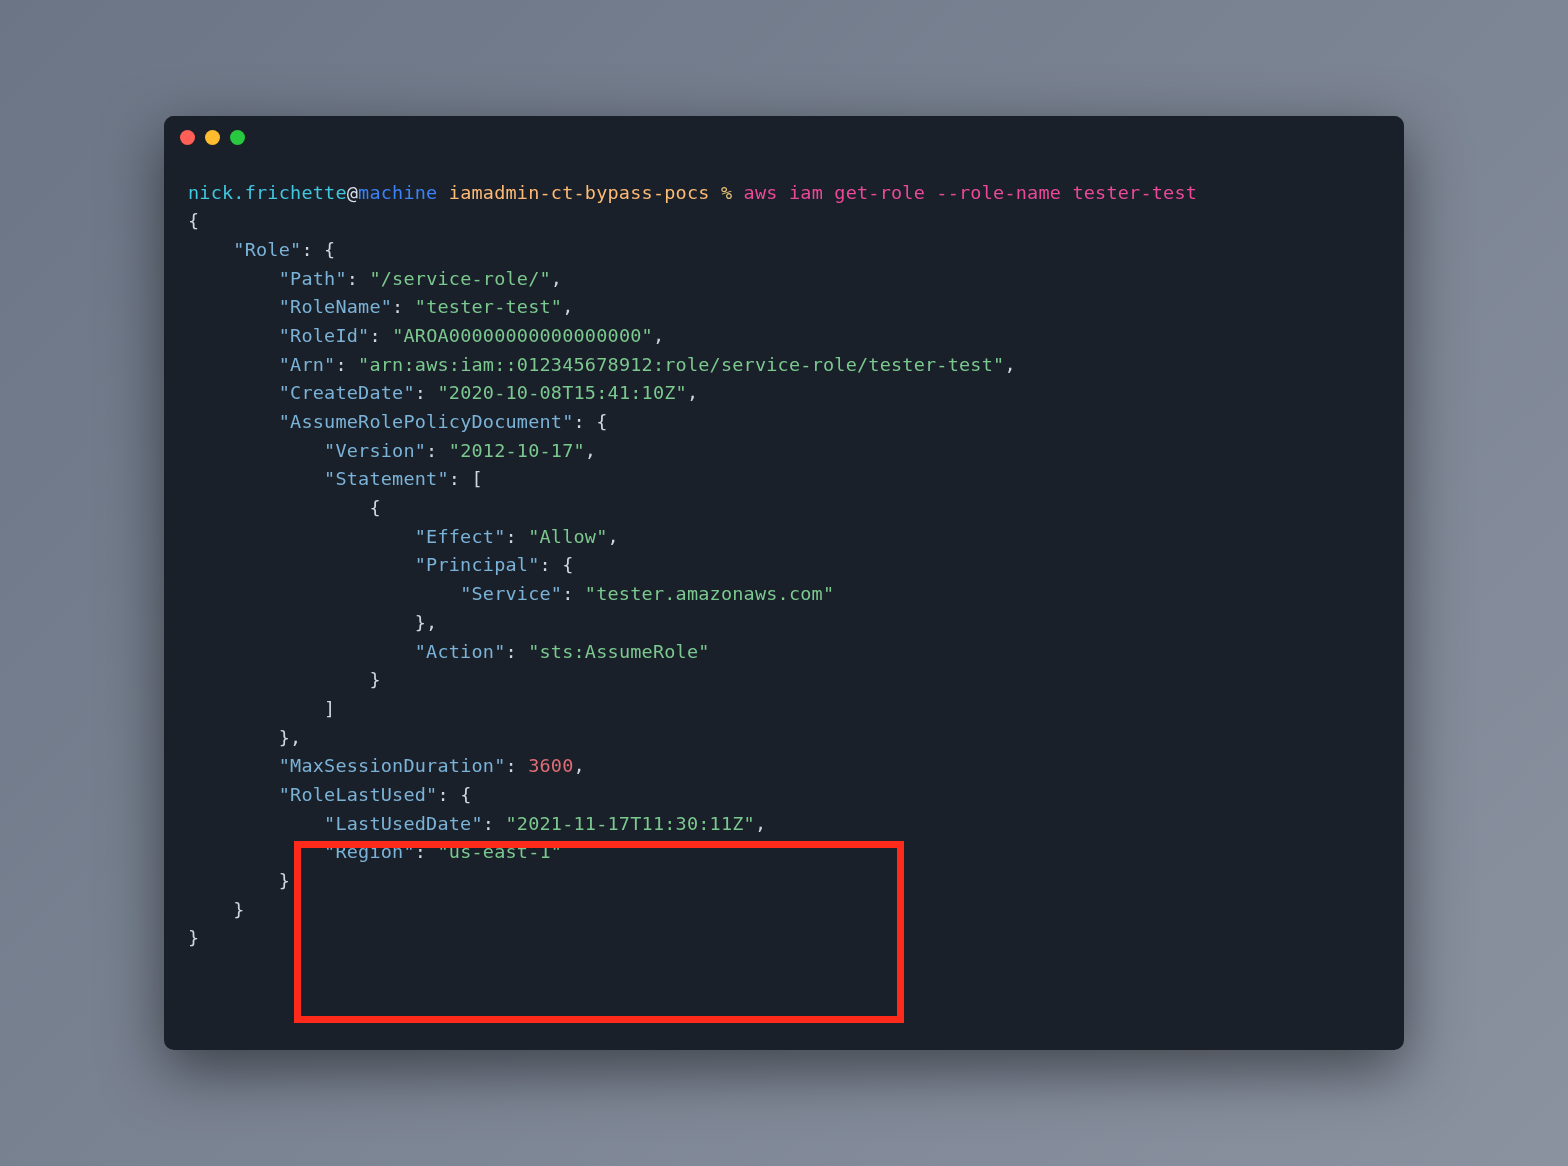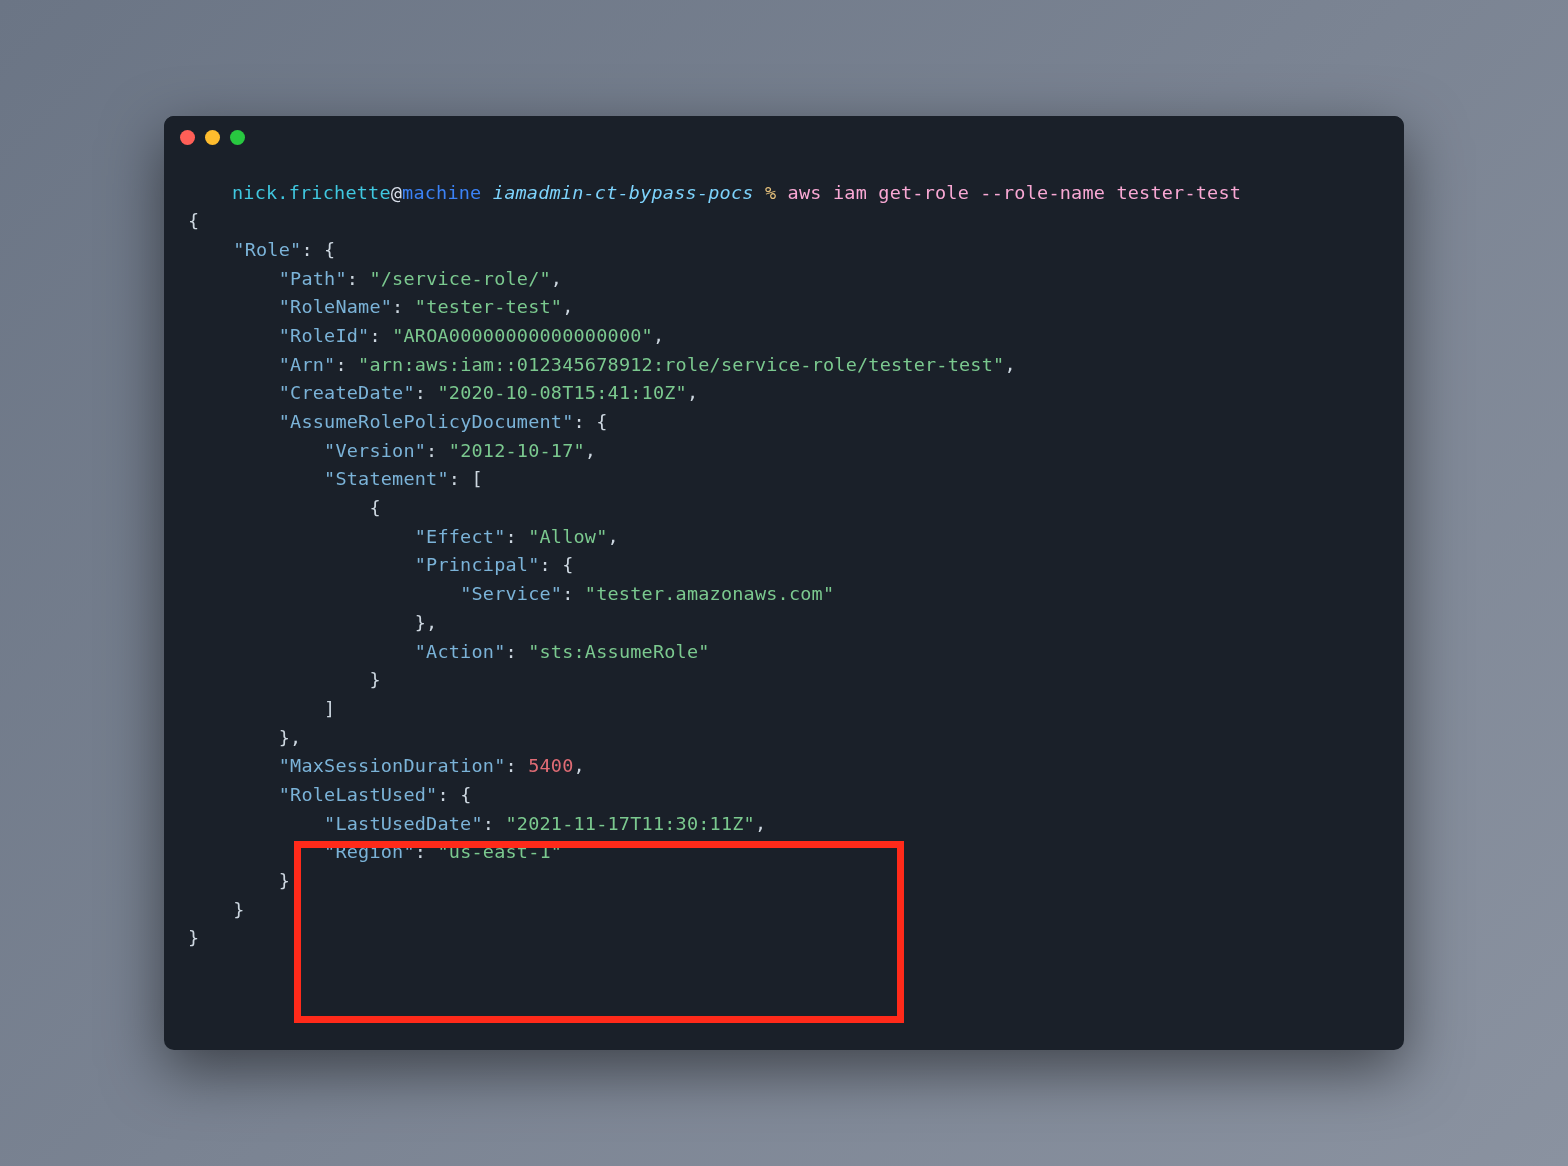--- a/index.html
+++ b/index.html
@@ -40,26 +40,26 @@
     .traffic-light.green { background: #28c840; }
     .terminal-body {
       padding: 20px 24px 40px 24px;
       font-size: 18.5px;
       line-height: 1.55;
       color: #cdd7e0;
       white-space: pre;
       position: relative;
       letter-spacing: 0.2px;
     }
-    .prompt-user { color: #40c8e0; margin-left: 44px; }
+    .prompt-user { color: #40c8e0; }
     .prompt-at { color: #d8dee9; }
     .prompt-host { color: #3b82f6; }
-    .prompt-path { color: #7dd3fc; font-style: italic; }
+    .prompt-path { color: #fdba74; }
     .prompt-percent { color: #e5c07b; }
-    .cmd { color: #f9a8d4; }
+    .cmd { color: #ec4899; }
     .json-key { color: #7bb3d8; }
     .json-string { color: #7bc98f; }
     .json-number { color: #e06c75; }
     .json-punct { color: #cdd7e0; }
     .highlight-box {
       position: absolute;
       border: 7px solid #ff2a1a;
       pointer-events: none;
     }
   </style>
@@ -85,21 +85,21 @@
             <span class="json-key">"Statement"</span><span class="json-punct">: [</span>
                 <span class="json-punct">{</span>
                     <span class="json-key">"Effect"</span><span class="json-punct">: </span><span class="json-string">"Allow"</span><span class="json-punct">,</span>
                     <span class="json-key">"Principal"</span><span class="json-punct">: {</span>
                         <span class="json-key">"Service"</span><span class="json-punct">: </span><span class="json-string">"tester.amazonaws.com"</span>
                     <span class="json-punct">},</span>
                     <span class="json-key">"Action"</span><span class="json-punct">: </span><span class="json-string">"sts:AssumeRole"</span>
                 <span class="json-punct">}</span>
             <span class="json-punct">]</span>
         <span class="json-punct">},</span>
-        <span class="json-key">"MaxSessionDuration"</span><span class="json-punct">: </span><span class="json-number">5400</span><span class="json-punct">,</span>
+        <span class="json-key">"MaxSessionDuration"</span><span class="json-punct">: </span><span class="json-number">3600</span><span class="json-punct">,</span>
         <span class="json-key">"RoleLastUsed"</span><span class="json-punct">: {</span>
             <span class="json-key">"LastUsedDate"</span><span class="json-punct">: </span><span class="json-string">"2021-11-17T11:30:11Z"</span><span class="json-punct">,</span>
             <span class="json-key">"Region"</span><span class="json-punct">: </span><span class="json-string">"us-east-1"</span>
         <span class="json-punct">}</span>
     <span class="json-punct">}</span>
 <span class="json-punct">}</span>
 <div class="highlight-box" style="top:682px;left:130px;width:610px;height:182px;"></div>
   </div>
 </div>
 

